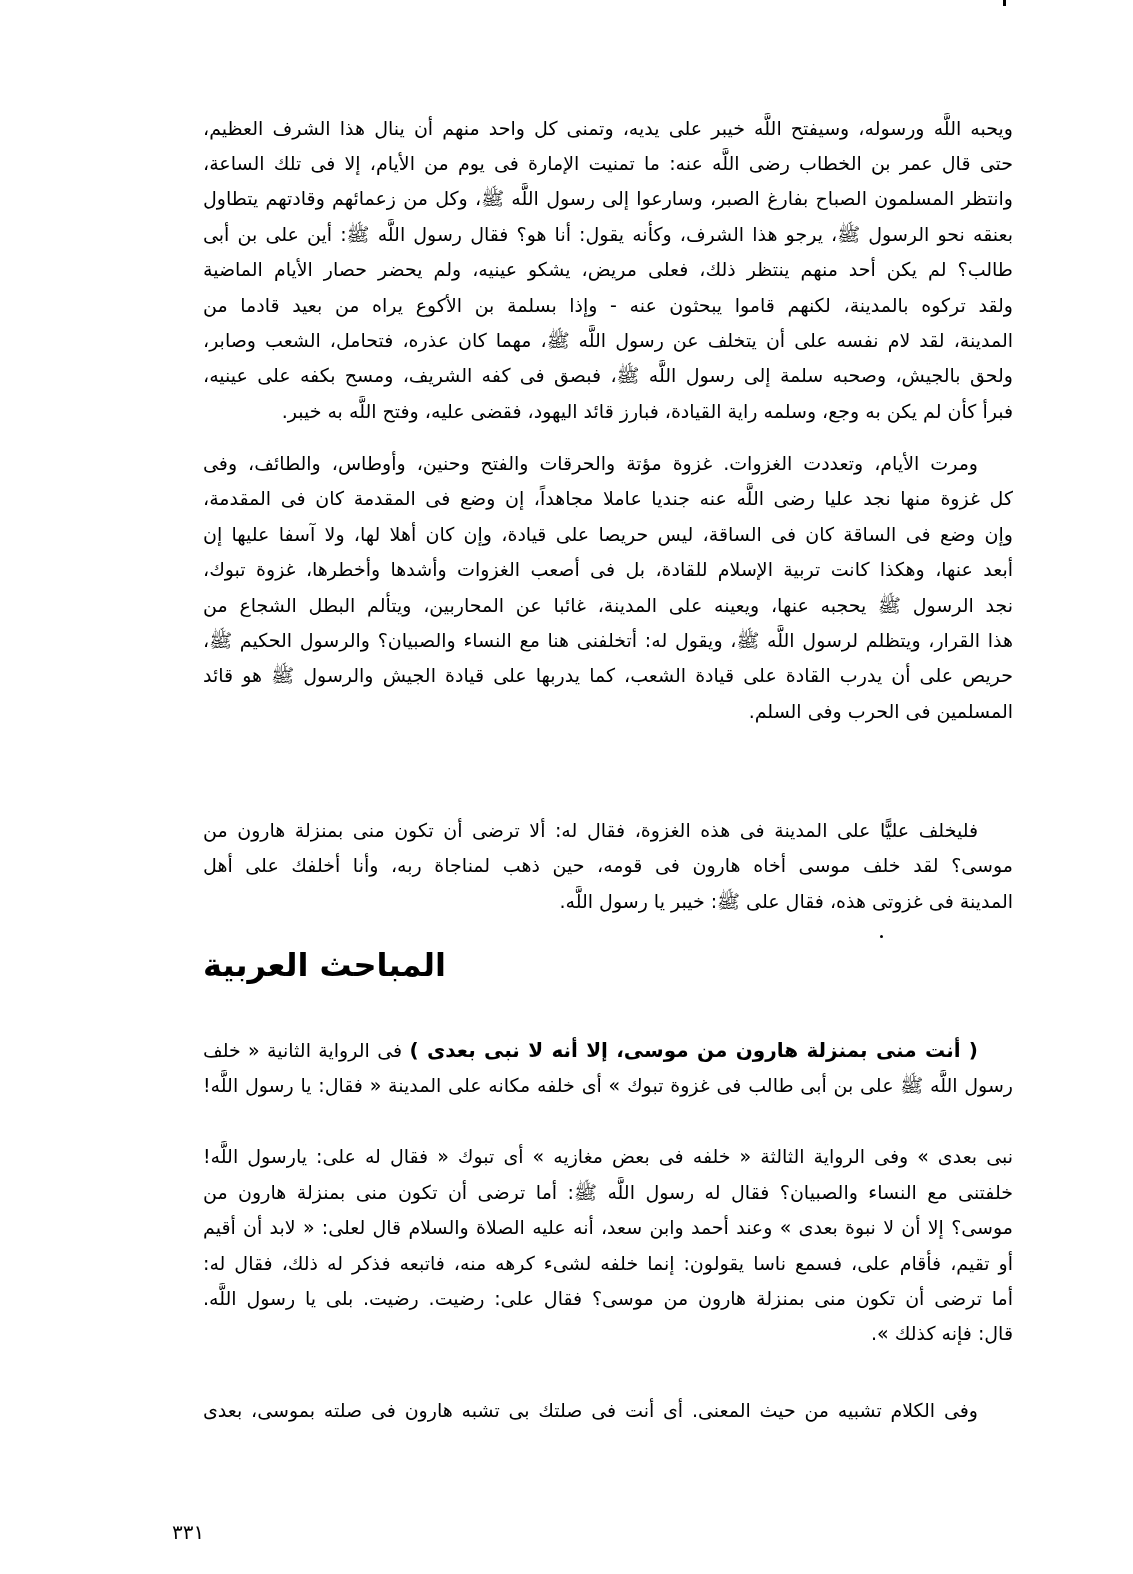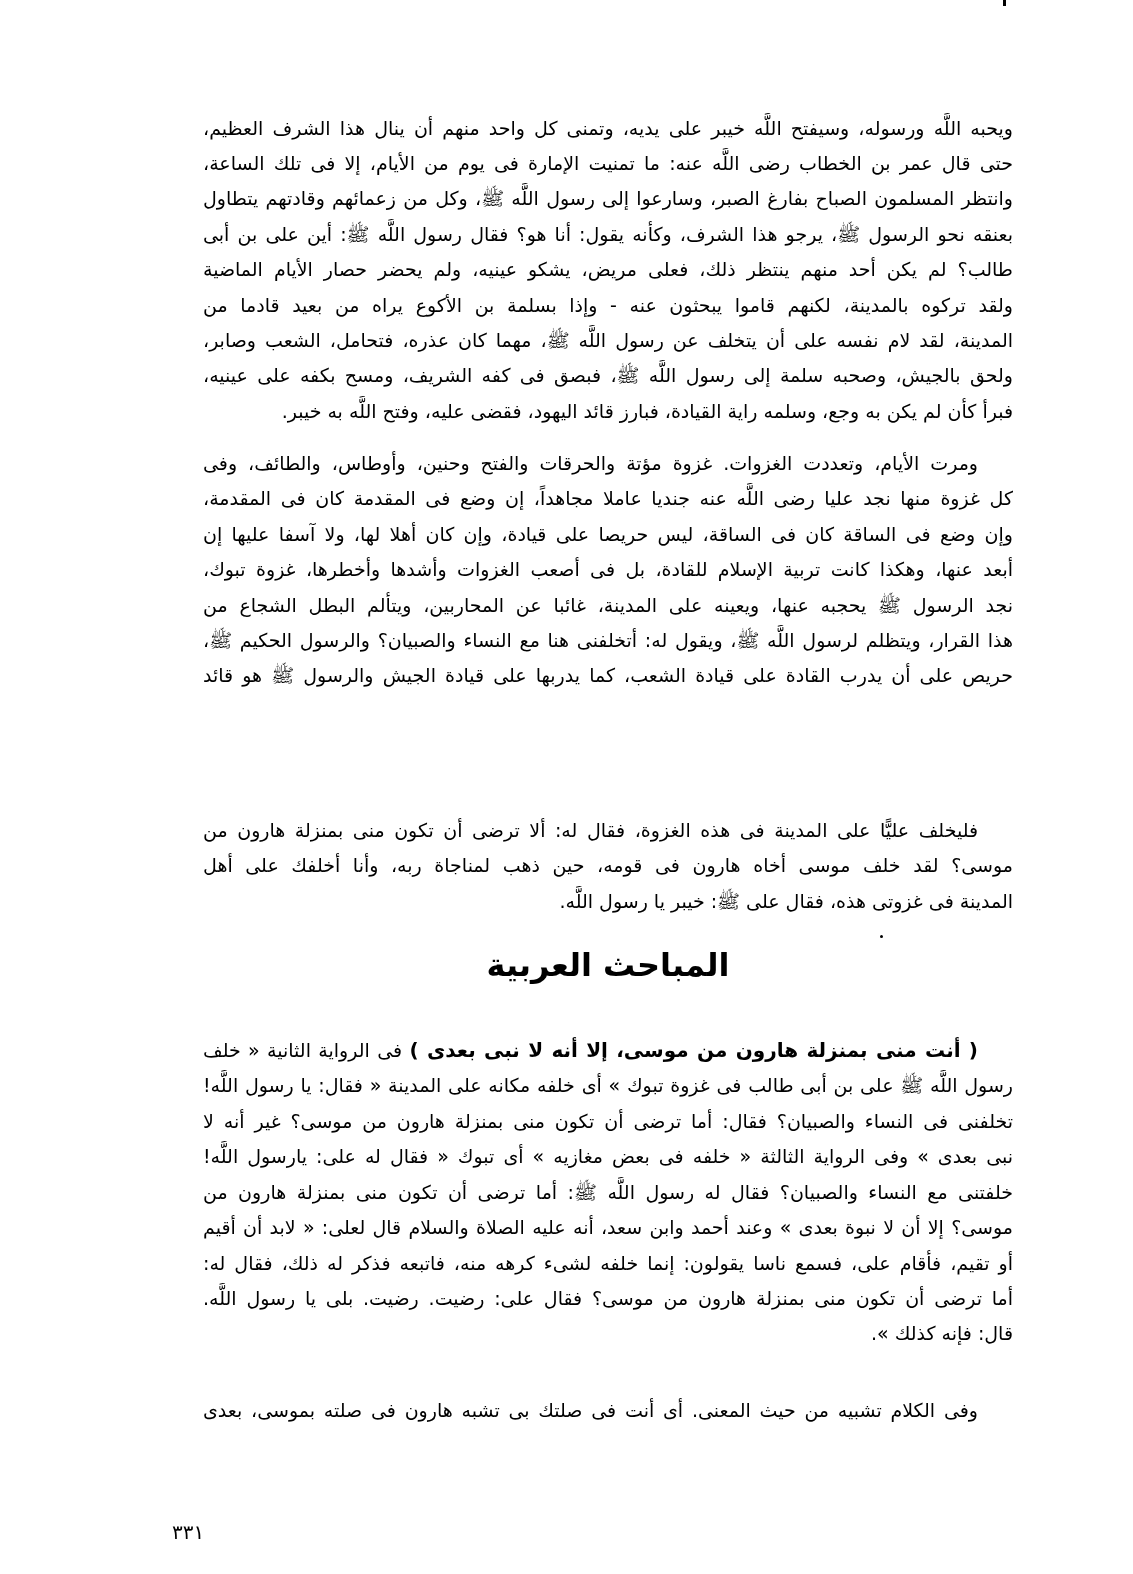--- a/index.html
+++ b/index.html
@@ -22,21 +22,21 @@
   }
   .line.last { text-align-last: right; }
   .line.indent { width: 775px; }
   .line .bold { font-weight: bold; font-size: 20px; }
   .heading {
     position: absolute;
     left: 155px;
     width: 810px;
     top: 940px;
     direction: rtl;
-    text-align: center;
+    text-align: left;
     font-family: "DejaVu Sans", sans-serif;
     font-size: 32px;
     font-weight: bold;
     line-height: 50px;
   }
   .dot { position: absolute; left: 832px; top: 935px; width: 3px; height: 3px; background: #000; border-radius: 50%; }
   .page-number {
     position: absolute;
     left: 124px;
     top: 1520px;
@@ -61,34 +61,34 @@
   <div class="line" style="top:360px">ولحق بالجيش، وصحبه سلمة إلى رسول اللَّه ﷺ، فبصق فى كفه الشريف، ومسح بكفه على عينيه،</div>
   <div class="line last" style="top:396px">فبرأ كأن لم يكن به وجع، وسلمه راية القيادة، فبارز قائد اليهود، فقضى عليه، وفتح اللَّه به خيبر.</div>
 
   <div class="line indent" style="top:448px">ومرت الأيام، وتعددت الغزوات. غزوة مؤتة والحرقات والفتح وحنين، وأوطاس، والطائف، وفى</div>
   <div class="line" style="top:483px">كل غزوة منها نجد عليا رضى اللَّه عنه جنديا عاملا مجاهداً، إن وضع فى المقدمة كان فى المقدمة،</div>
   <div class="line" style="top:519px">وإن وضع فى الساقة كان فى الساقة، ليس حريصا على قيادة، وإن كان أهلا لها، ولا آسفا عليها إن</div>
   <div class="line" style="top:554px">أبعد عنها، وهكذا كانت تربية الإسلام للقادة، بل فى أصعب الغزوات وأشدها وأخطرها، غزوة تبوك،</div>
   <div class="line" style="top:590px">نجد الرسول ﷺ يحجبه عنها، ويعينه على المدينة، غائبا عن المحاربين، ويتألم البطل الشجاع من</div>
   <div class="line" style="top:625px">هذا القرار، ويتظلم لرسول اللَّه ﷺ، ويقول له: أتخلفنى هنا مع النساء والصبيان؟ والرسول الحكيم ﷺ،</div>
   <div class="line" style="top:660px">حريص على أن يدرب القادة على قيادة الشعب، كما يدربها على قيادة الجيش والرسول ﷺ هو قائد</div>
+  <div class="line last" style="top:696px">المسلمين فى الحرب وفى السلم.</div>
 
   <div class="line indent" style="top:815px">فليخلف عليًّا على المدينة فى هذه الغزوة، فقال له: ألا ترضى أن تكون منى بمنزلة هارون من</div>
   <div class="line" style="top:850px">موسى؟ لقد خلف موسى أخاه هارون فى قومه، حين ذهب لمناجاة ربه، وأنا أخلفك على أهل</div>
   <div class="line last" style="top:886px">المدينة فى غزوتى هذه، فقال على ﷺ: خيبر يا رسول اللَّه.</div>
 
   <div class="dot"></div>
 
   <div class="heading">المباحث العربية</div>
 
   <div class="line indent" style="top:1035px">
     <span class="bold">( أنت منى بمنزلة هارون من موسى، إلا أنه لا نبى بعدى )</span><span> فى الرواية الثانية « خلف</span>
   </div>
   <div class="line" style="top:1070px">رسول اللَّه ﷺ على بن أبى طالب فى غزوة تبوك » أى خلفه مكانه على المدينة « فقال: يا رسول اللَّه!</div>
-  <div class="line" style="top:1106px">تخلفنى فى النساء والصبيان؟ فقال: أما ترضى أن تكون منى بمنزلة هارون من موسى؟ غير أنه لا</div>
   <div class="line" style="top:1141px">نبى بعدى » وفى الرواية الثالثة « خلفه فى بعض مغازيه » أى تبوك « فقال له على: يارسول اللَّه!</div>
   <div class="line" style="top:1177px">خلفتنى مع النساء والصبيان؟ فقال له رسول اللَّه ﷺ: أما ترضى أن تكون منى بمنزلة هارون من</div>
   <div class="line" style="top:1212px">موسى؟ إلا أن لا نبوة بعدى » وعند أحمد وابن سعد، أنه عليه الصلاة والسلام قال لعلى: « لابد أن أقيم</div>
   <div class="line" style="top:1248px">أو تقيم، فأقام على، فسمع ناسا يقولون: إنما خلفه لشىء كرهه منه، فاتبعه فذكر له ذلك، فقال له:</div>
   <div class="line" style="top:1283px">أما ترضى أن تكون منى بمنزلة هارون من موسى؟ فقال على: رضيت. رضيت. بلى يا رسول اللَّه.</div>
   <div class="line last" style="top:1318px">قال: فإنه كذلك ».</div>
 
   <div class="line indent" style="top:1395px">وفى الكلام تشبيه من حيث المعنى. أى أنت فى صلتك بى تشبه هارون فى صلته بموسى، بعدى</div>
 
   <div class="page-number">٣٣١</div>

